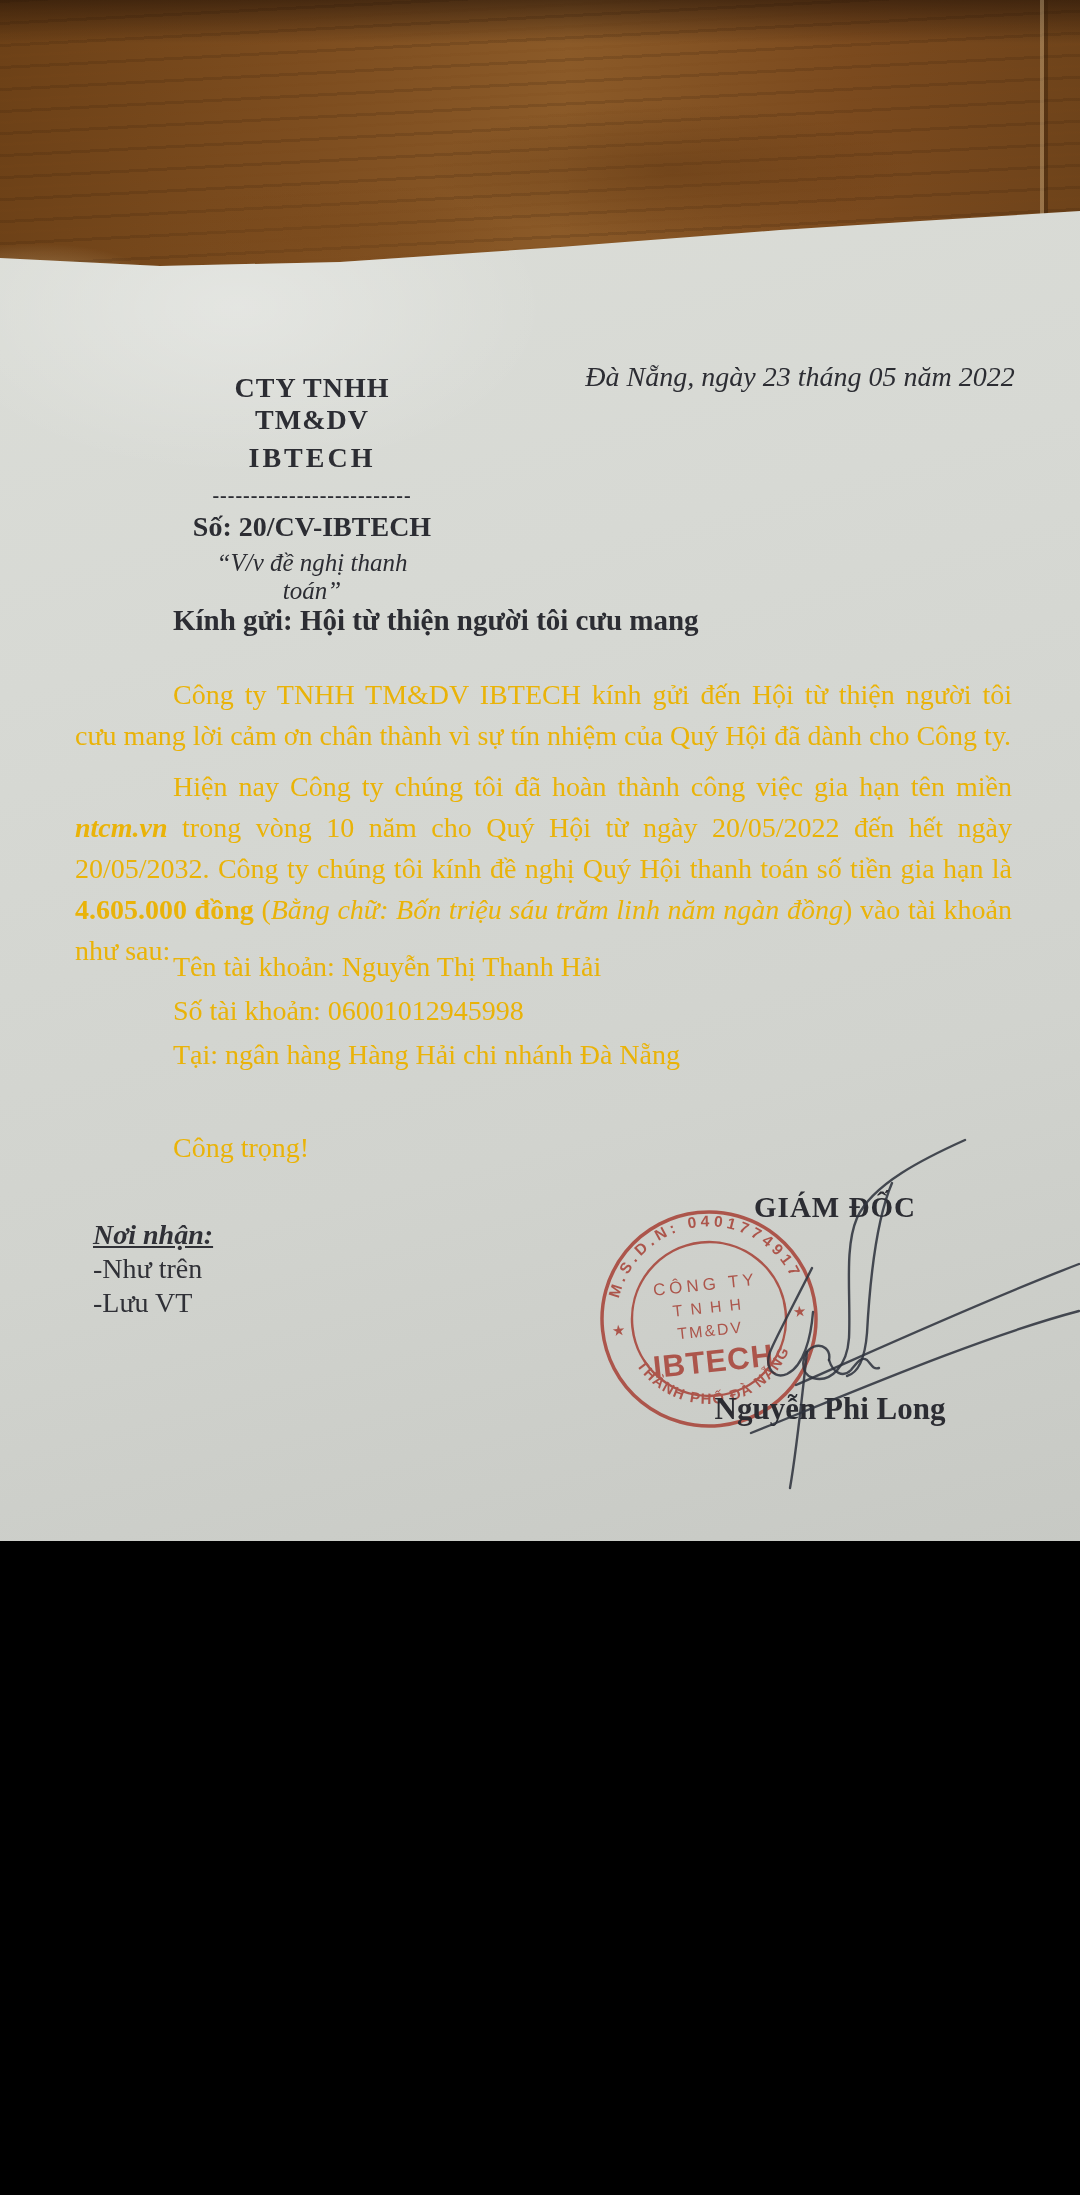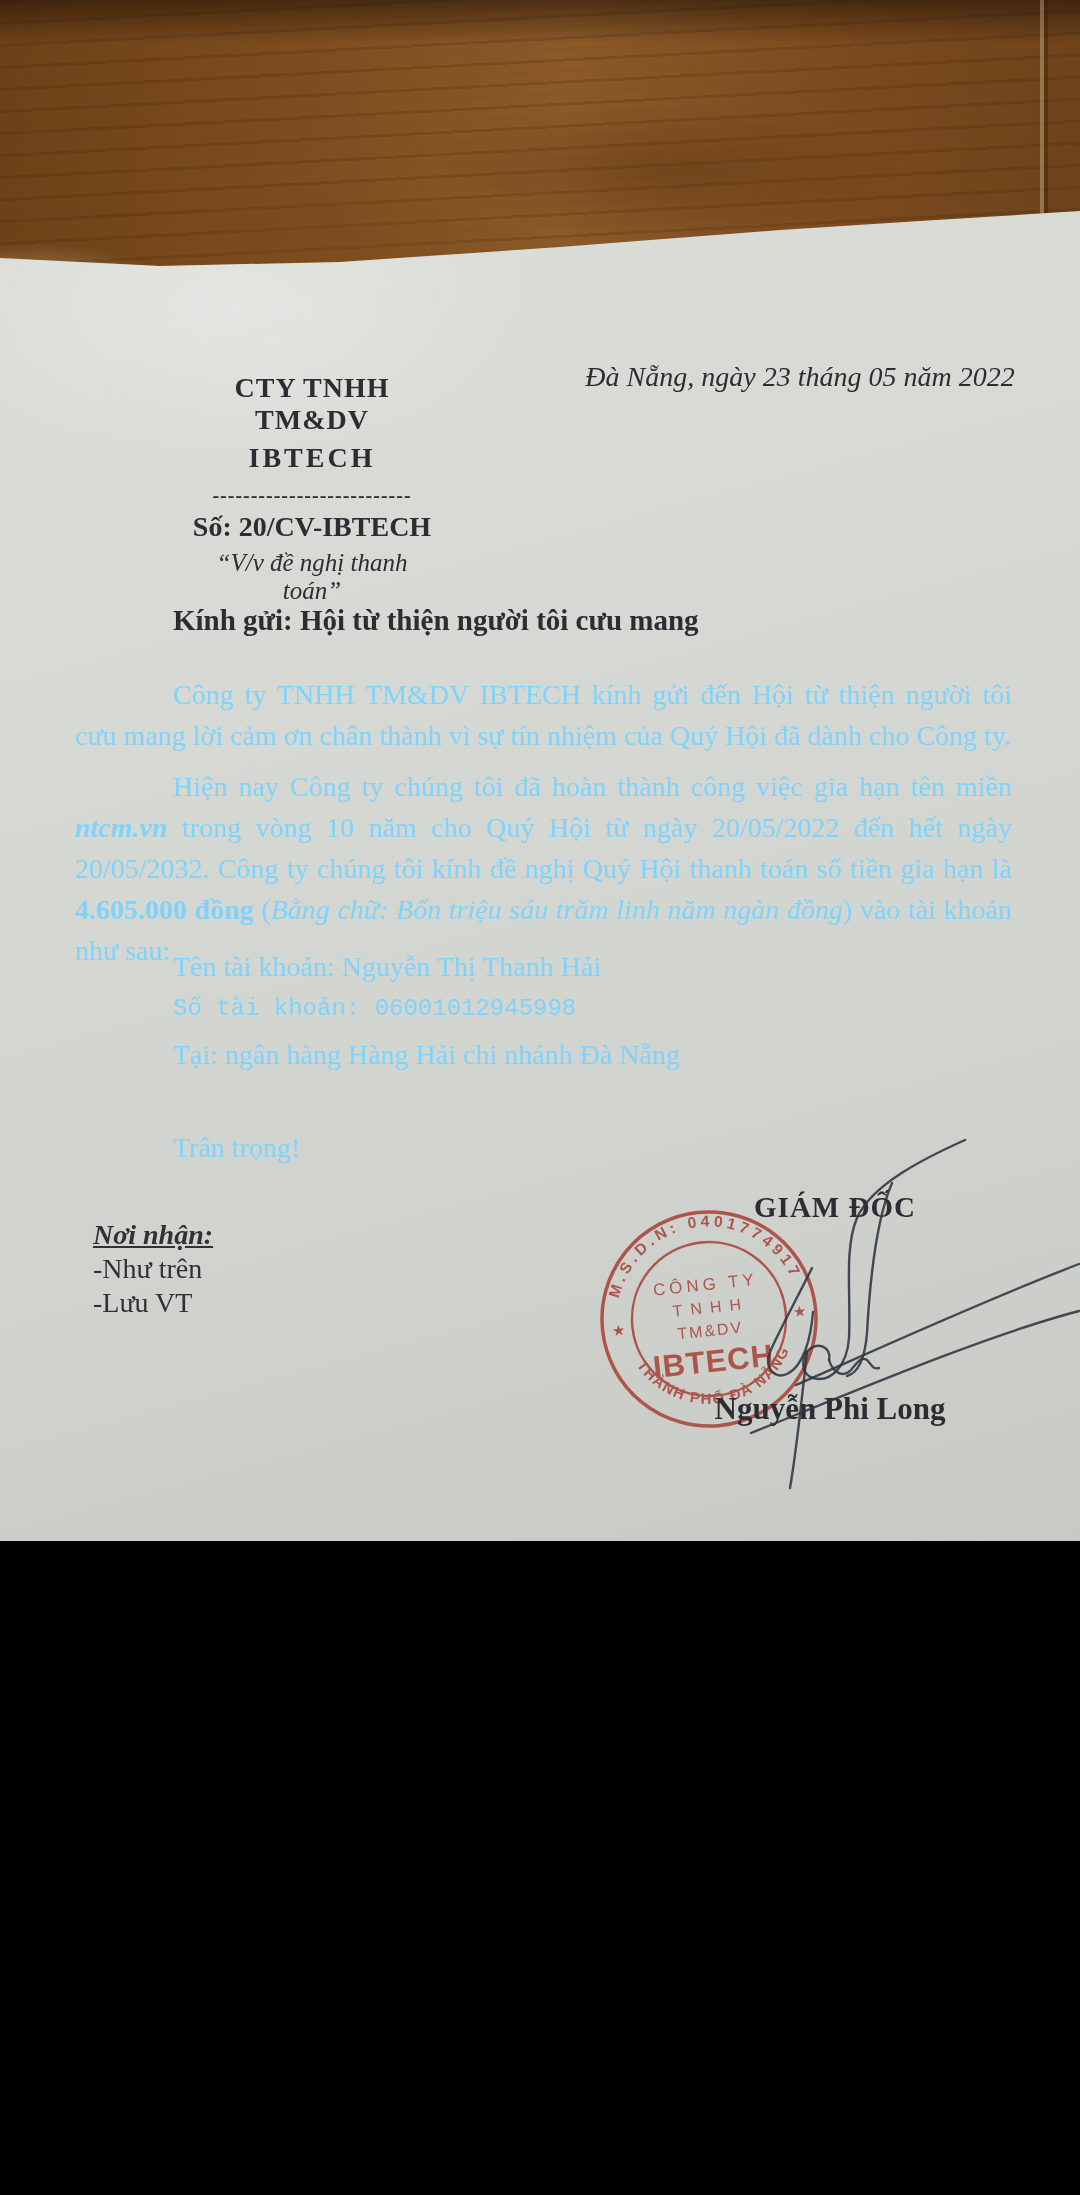--- a/index.html
+++ b/index.html
@@ -33,41 +33,41 @@
     clip-path:polygon(0px 258px,160px 266px,340px 262px,560px 247px,780px 230px,920px 221px,1080px 211px,1080px 1952px,0px 1944px);
     background:
       radial-gradient(ellipse 520px 280px at 22% 14%, rgba(255,255,255,.28), transparent 60%),
       radial-gradient(ellipse 640px 440px at 18% 88%, rgba(40,42,46,.20), transparent 62%),
       radial-gradient(ellipse 540px 320px at 48% 81%, rgba(40,42,46,.15), transparent 65%),
       radial-gradient(ellipse 420px 420px at 100% 99%, rgba(28,28,33,.22), transparent 55%),
       linear-gradient(165deg,#dddfd9 0%,#d7d9d4 28%,#d1d3ce 52%,#c7c9c4 74%,#babcb6 100%);}
 
   
   .abs{position:absolute;}
-  .doc{color:#7dd3fc;z-index:6;}
+  .doc{color:#eab308;z-index:6;}
   .hleft{left:186px;top:372px;width:252px;text-align:center;color:#2c2d33;}
   .hl1{font-weight:bold;font-size:28px;letter-spacing:1px;}
   .hl2{font-weight:bold;font-size:28px;letter-spacing:3px;margin-top:6px;}
   .hldiv{font-weight:bold;font-size:20px;letter-spacing:1px;margin-top:14px;line-height:14px;}
   .hlso{font-weight:bold;font-size:28px;margin-top:9px;}
   .hlvv{font-style:italic;font-size:25px;margin-top:6px;}
   .hright{left:532px;top:352px;width:536px;text-align:center;color:#2c2d33;}
   .hr1{font-weight:bold;font-size:27px;}
   .hr2{font-weight:bold;font-size:28px;margin-top:6px;}
   .hr3{font-weight:bold;font-size:23px;letter-spacing:1px;margin-top:8px;}
   .hr4{font-style:italic;font-size:28px;margin-top:9px;}
   .salutation{left:173px;top:604px;font-weight:bold;font-size:29px;color:#2c2d33;}
   .para{left:75px;width:937px;font-size:28px;line-height:41px;text-align:justify;text-indent:98px;}
   .p1{top:674px;}
   .p2{top:766px;}
   .bi{font-weight:bold;font-style:italic;}
   .b{font-weight:bold;}
   .i{font-style:italic;}
   .acct1{left:173px;top:951px;font-size:28px;}
-  .acct2{left:173px;top:995px;font-size:24px;font-family:Liberation Mono, monospace;}
+  .acct2{left:173px;top:995px;font-size:28px;}
   .acct3{left:173px;top:1039px;font-size:28px;}
   .closing{left:173px;top:1132px;font-size:28px;}
   .recips{left:93px;top:1218px;font-size:28px;line-height:34px;color:#303137;}
   .recips .lbl{font-weight:bold;font-style:italic;text-decoration:underline;}
   .director{left:700px;top:1191px;width:270px;text-align:center;font-weight:bold;font-size:29px;letter-spacing:1px;color:#2c2d33;}
   .signer{left:655px;top:1391px;width:350px;text-align:center;font-weight:bold;font-size:31px;color:#2c2d33;z-index:8;}
 
   
   .stamp{left:592px;top:1202px;width:234px;height:234px;z-index:7;
          transform:rotate(-6deg);opacity:.88;}
@@ -103,21 +103,21 @@
   <div class="abs doc salutation">Kính gửi: Hội từ thiện người tôi cưu mang</div>
 
   <div class="abs doc para p1">Công ty TNHH TM&amp;DV IBTECH kính gửi đến Hội từ thiện người tôi cưu mang lời cảm ơn chân thành vì sự tín nhiệm của Quý Hội đã dành cho Công ty.</div>
 
   <div class="abs doc para p2"><span>Hiện nay Công ty chúng tôi đã hoàn thành công việc gia hạn tên miền </span><span class="bi">ntcm.vn</span><span> trong vòng 10 năm cho Quý Hội từ ngày 20/05/2022 đến hết ngày 20/05/2032. Công ty chúng tôi kính đề nghị Quý Hội thanh toán số tiền gia hạn là </span><span class="b">4.605.000 đồng</span><span> (</span><span class="i">Bằng chữ: Bốn triệu sáu trăm linh năm ngàn đồng</span><span>) vào tài khoản như sau:</span></div>
 
   <div class="abs doc acct1">Tên tài khoản: Nguyễn Thị Thanh Hải</div>
   <div class="abs doc acct2">Số tài khoản: 06001012945998</div>
   <div class="abs doc acct3">Tại: ngân hàng Hàng Hải chi nhánh Đà Nẵng</div>
 
-  <div class="abs doc closing">Trân trọng!</div>
+  <div class="abs doc closing">Công trọng!</div>
 
   <div class="abs doc recips">
     <div class="lbl">Nơi nhận:</div>
     <div>-Như trên</div>
     <div>-Lưu VT</div>
   </div>
 
   <div class="abs doc director">GIÁM ĐỐC</div>
 
   <svg class="abs stamp" viewBox="0 0 234 234">

